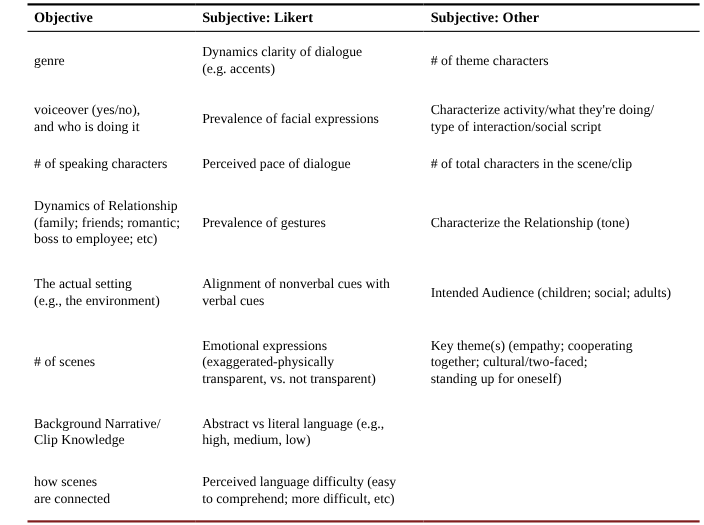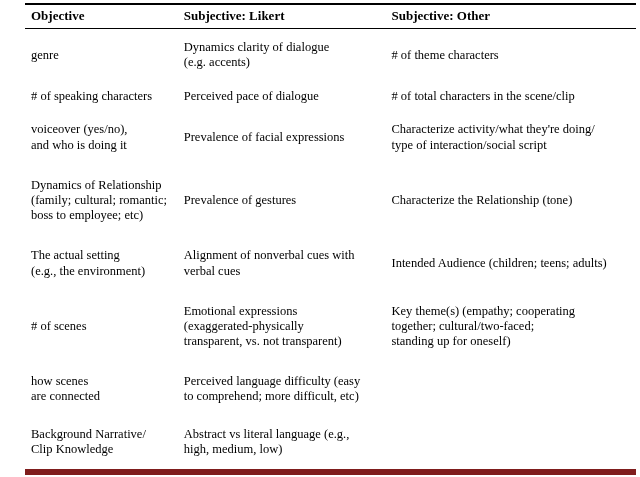--- a/index.html
+++ b/index.html
@@ -10,21 +10,21 @@
   }
   .paper {
     box-sizing: border-box;
     width: 640px; height: 477px;
     padding: 3px 4px 2px 25px;
   }
   table.codebook {
     width: 100%; height: 100%;
     border-collapse: collapse; table-layout: fixed;
     border-top: 2px solid #000;
-    border-bottom: 6px solid #7f1d1d;
+    border-bottom: 2px solid #7f1d1d;
   }
   col.c1 { width: 25%; }
   col.c2 { width: 34%; }
   col.c3 { width: 41%; }
   th {
     font-size: 13px; font-weight: bold; text-align: left;
     vertical-align: middle;
     padding: 3px 4px 4px 6px;
     border-bottom: 1px solid #000;
   }
@@ -54,63 +54,63 @@
       </tr>
     </thead>
     <tbody>
       <tr>
         <td>genre</td>
         <td>Dynamics clarity of dialogue
 (e.g. accents)</td>
         <td># of theme characters</td>
       </tr>
       <tr>
-        <td># of speaking characters</td>
-        <td>Perceived pace of dialogue</td>
-        <td># of total characters in the scene/clip</td>
-      </tr>
-      <tr>
         <td>voiceover (yes/no),
 and who is doing it</td>
         <td>Prevalence of facial expressions</td>
         <td>Characterize activity/what they're doing/
 type of interaction/social script</td>
       </tr>
       <tr>
+        <td># of speaking characters</td>
+        <td>Perceived pace of dialogue</td>
+        <td># of total characters in the scene/clip</td>
+      </tr>
+      <tr>
         <td>Dynamics of Relationship
-(family; cultural; romantic;
+(family; friends; romantic;
 boss to employee; etc)</td>
         <td>Prevalence of gestures</td>
         <td>Characterize the Relationship (tone)</td>
       </tr>
       <tr>
         <td>The actual setting
 (e.g., the environment)</td>
         <td>Alignment of nonverbal cues with
 verbal cues</td>
-        <td>Intended Audience (children; teens; adults)</td>
+        <td>Intended Audience (children; social; adults)</td>
       </tr>
       <tr>
         <td># of scenes</td>
         <td>Emotional expressions
 (exaggerated-physically
 transparent, vs. not transparent)</td>
         <td>Key theme(s) (empathy; cooperating
 together; cultural/two-faced;
 standing up for oneself)</td>
       </tr>
       <tr>
+        <td>Background Narrative/
+Clip Knowledge</td>
+        <td>Abstract vs literal language (e.g.,
+high, medium, low)</td>
+        <td></td>
+      </tr>
+      <tr>
         <td>how scenes
 are connected</td>
         <td>Perceived language difficulty (easy
 to comprehend; more difficult, etc)</td>
-        <td></td>
-      </tr>
-      <tr>
-        <td>Background Narrative/
-Clip Knowledge</td>
-        <td>Abstract vs literal language (e.g.,
-high, medium, low)</td>
         <td></td>
       </tr>
     </tbody>
   </table>
 </div>
 
 </body></html>

